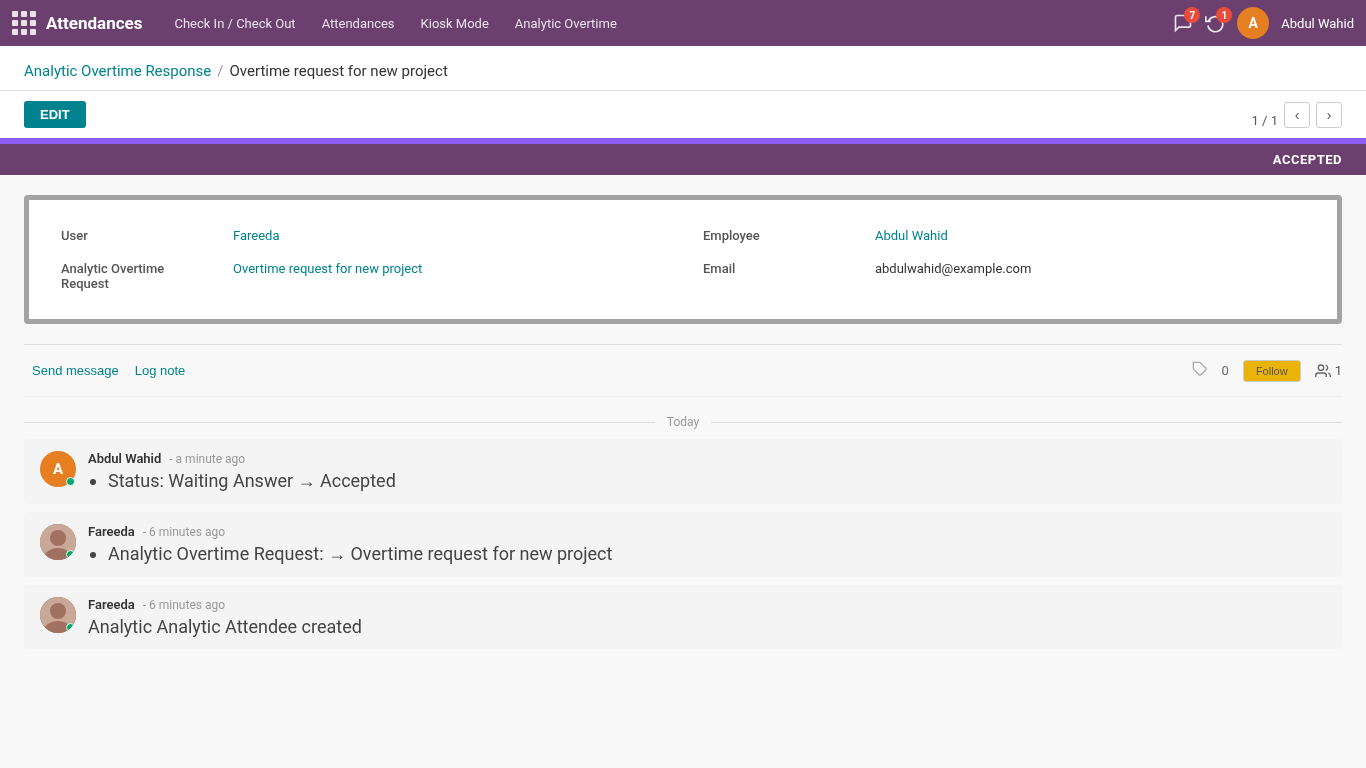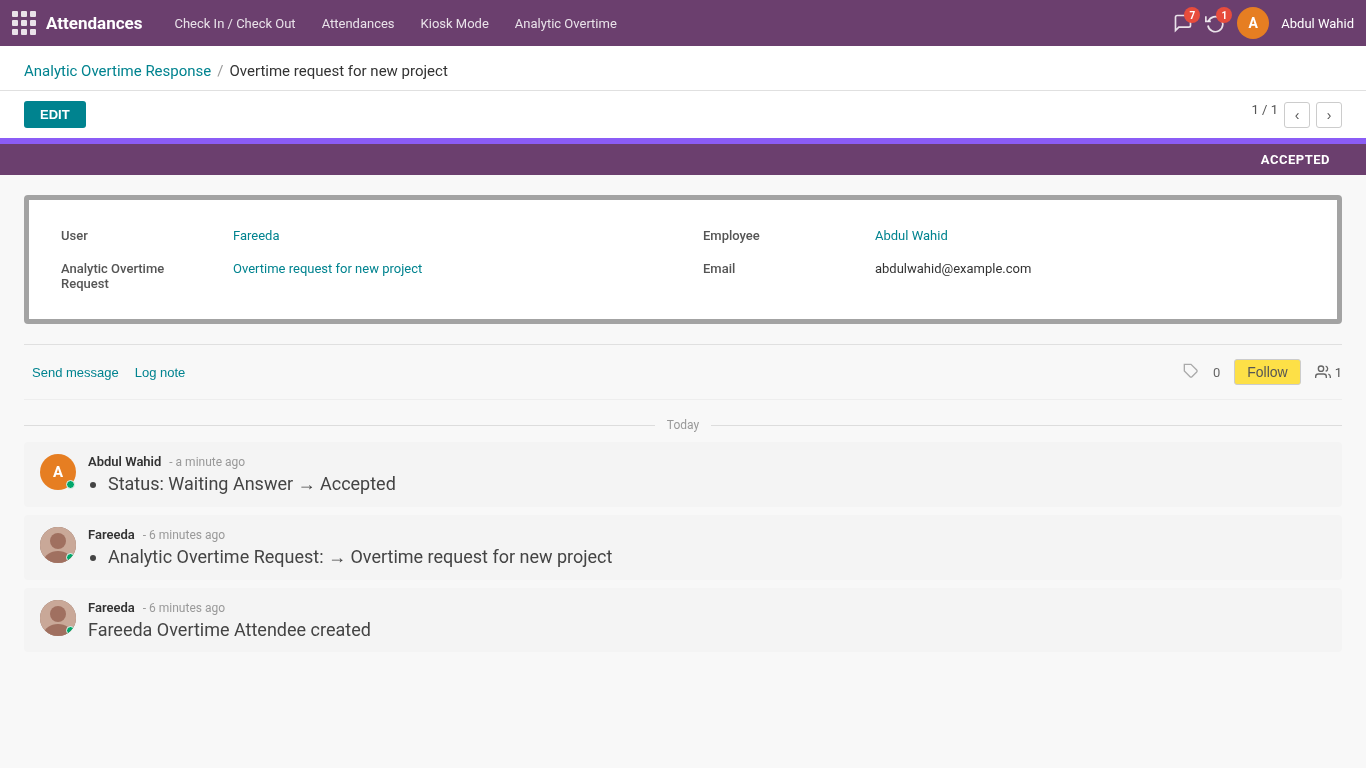--- a/index.html
+++ b/index.html
@@ -97,21 +97,21 @@
     .btn-edit {
       background: #00838f;
       color: #fff;
       border: none;
       padding: 6px 16px;
       border-radius: 3px;
       font-size: 13px;
       font-weight: 600;
       cursor: pointer;
     }
-    .pagination { display: flex; align-items: flex-start; gap: 6px; font-size: 13px; color: #555; }
+    .pagination { display: flex; align-items: flex-end; gap: 6px; font-size: 13px; color: #555; }
     .pagination-btn {
       background: none;
       border: 1px solid #ccc;
       border-radius: 3px;
       width: 26px;
       height: 26px;
       cursor: pointer;
       display: flex;
       align-items: center;
       justify-content: center;
@@ -120,21 +120,21 @@
     }
 
     
     .status-ribbon {
       background: #6b3f6e;
       color: #fff;
       font-weight: 700;
       font-size: 13px;
       letter-spacing: 0.5px;
       text-align: right;
-      padding: 8px 36px;
+      padding: 8px 24px;
     }
 
     
     .form-card {
       margin: 20px 24px;
       background: #fff;
       border: 5px solid #a3a3a3;
       border-radius: 4px;
       padding: 28px 32px;
     }
@@ -165,24 +165,24 @@
       border: none;
       color: #00838f;
       font-size: 13px;
       font-weight: 500;
       cursor: pointer;
       padding: 4px 8px;
     }
     .chatter-meta { display: flex; align-items: center; gap: 14px; color: #666; font-size: 13px; }
     .follow-btn {
       border: 1px solid #ccc;
-      background: #fde047;
+      background: #eab308;
       border-radius: 3px;
       padding: 4px 12px;
-      font-size: 14px;
+      font-size: 11px;
       cursor: pointer;
       color: #555;
     }
     .followers-badge { display: flex; align-items: center; gap: 4px; color: #555; cursor: pointer; }
 
     
     .today-divider {
       display: flex;
       align-items: center;
       gap: 12px;
@@ -414,18 +414,18 @@
           <ellipse cx="18" cy="34" rx="14" ry="10" fill="#a07060"></ellipse>
         </svg>
         <span class="online-dot"></span>
       </div>
       <div class="msg-body">
         <div class="msg-header">
           <span class="msg-author">Fareeda</span>
           <span class="msg-time">- <span>6 minutes ago</span></span>
         </div>
         <div class="msg-content">
-          <span>Fareeda Overtime Attendee created</span>
+          <span>Analytic Analytic Attendee created</span>
         </div>
       </div>
     </div>
   </div>
 </div>
 
 </body></html>

